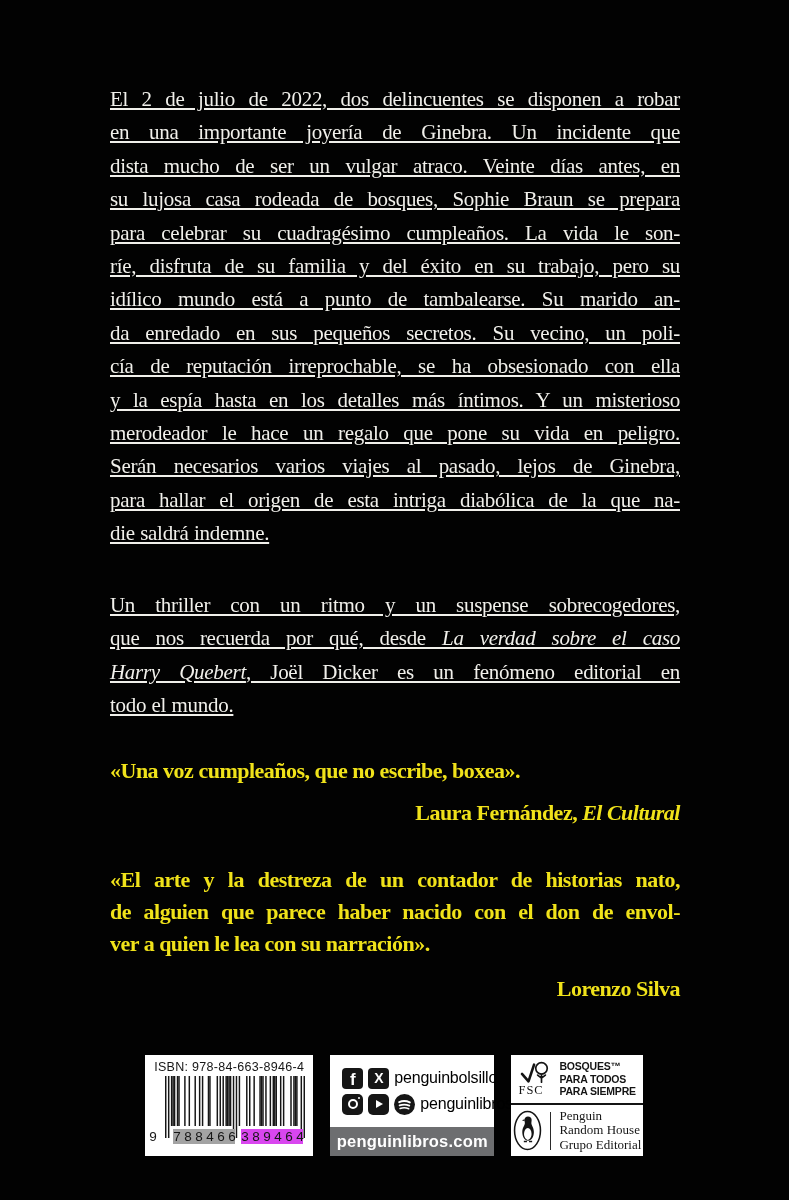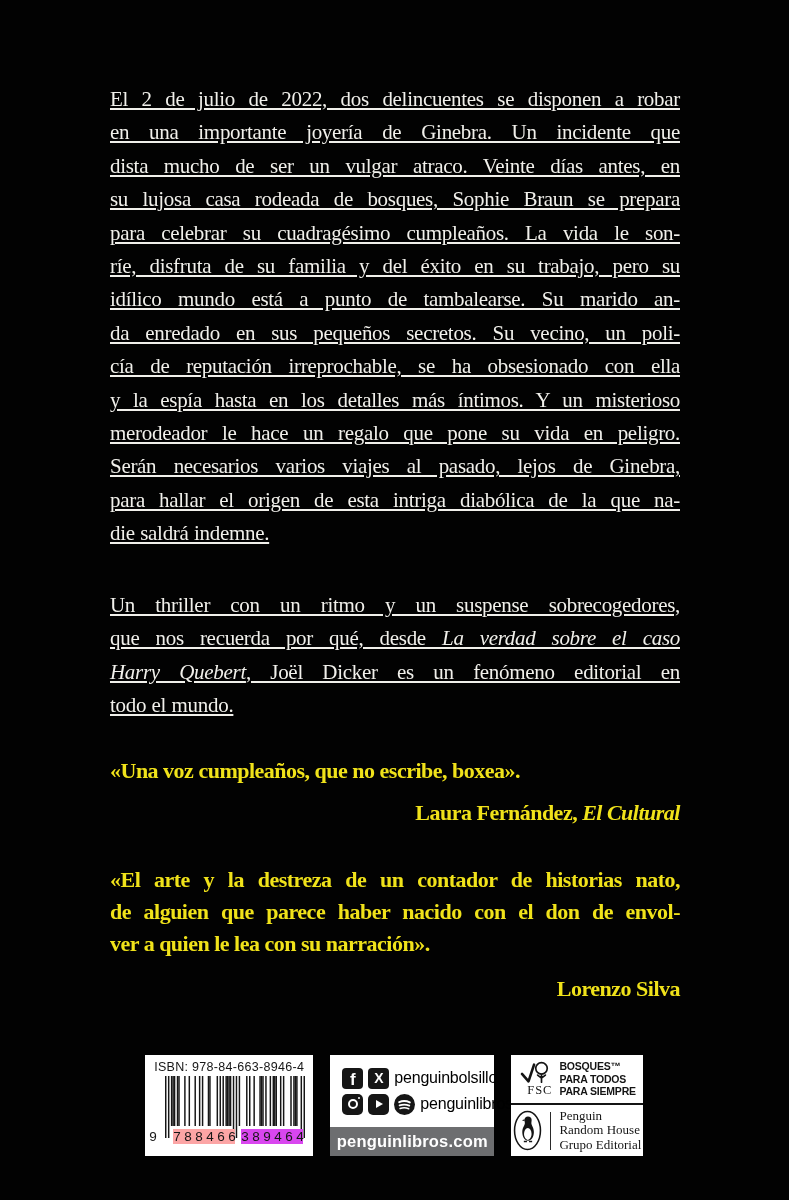--- a/index.html
+++ b/index.html
@@ -25,21 +25,21 @@
           display:flex;gap:17px;}
   .fcol{background:#ffffff;}
   
   .col-barcode{width:184px;display:flex;flex-direction:column;align-items:center;padding-top:5px;box-sizing:border-box;}
   .isbn{font-family:"Liberation Sans", sans-serif;font-size:12.5px;color:#161616;letter-spacing:0.3px;white-space:nowrap;}
   .bcwrap{position:relative;width:160px;height:66px;margin-top:2px;}
   .bars{position:absolute;left:16px;top:0;width:140px;height:62px;}
   .bcdigits{position:absolute;bottom:-2px;left:0;width:160px;height:16px;
             font-family:"Liberation Sans", sans-serif;font-size:13.5px;color:#161616;}
   .bcdigits .d9{position:absolute;left:0;bottom:0;}
-  .bcdigits .g1{position:absolute;left:24px;width:62px;text-align:center;letter-spacing:3.5px;bottom:0;background:#fca5a5;}
+  .bcdigits .g1{position:absolute;left:24px;width:62px;text-align:center;letter-spacing:3.5px;bottom:0;background:#a3a3a3;}
   .bcdigits .g2{position:absolute;left:92px;width:62px;text-align:center;letter-spacing:3.5px;bottom:0;background:#d946ef;}
   
   .col-social{width:164px;display:flex;flex-direction:column;}
   .soc{flex:1;display:flex;flex-direction:column;justify-content:center;gap:5px;padding-left:12px;}
   .srow{display:flex;align-items:center;gap:5px;}
   .handle{font-family:"Liberation Sans", sans-serif;font-size:16px;color:#000000;letter-spacing:-0.2px;}
   .icn{width:21px;height:21px;flex:0 0 auto;position:relative;box-sizing:border-box;}
   .icn.fb{background:#161616;border-radius:4px;color:#fff;font-family:"Liberation Sans", sans-serif;
           font-weight:bold;font-size:17px;text-align:center;line-height:23px;}
   .icn.xx{background:#161616;border-radius:4px;color:#fff;font-family:"Liberation Sans", sans-serif;
@@ -49,21 +49,21 @@
   .icn.ig .dot{position:absolute;right:3px;top:3px;width:2.5px;height:2.5px;background:#fff;border-radius:50%;}
   .icn.yt{background:#161616;border-radius:5px;}
   .icn.yt .tri{position:absolute;left:8px;top:6px;width:0;height:0;
                border-left:7px solid #fff;border-top:4.5px solid transparent;border-bottom:4.5px solid transparent;}
   .icn.sp{background:#161616;border-radius:50%;}
   .sitebar{height:29px;background:#6d6e70;display:flex;align-items:center;justify-content:center;}
   .sitebar span{font-family:"Liberation Sans", sans-serif;font-weight:bold;font-size:16.5px;color:#fff;letter-spacing:0.2px;}
   
   .col-cert{width:144px;display:flex;flex-direction:column;}
   .fsc{height:50px;border-bottom:2px solid #141414;display:flex;align-items:center;justify-content:center;gap:7px;box-sizing:border-box;}
-  .fscmark{display:flex;flex-direction:column;align-items:flex-end;}
+  .fscmark{display:flex;flex-direction:column;align-items:flex-start;}
   .fsclbl{font-family:"Liberation Serif", serif;font-size:12.5px;color:#141414;letter-spacing:1px;margin-top:-3px;}
   .fscclaim{font-family:"Liberation Sans", sans-serif;font-weight:bold;font-size:10.5px;line-height:1.18;
             color:#141414;letter-spacing:-0.2px;}
   .pub{flex:1;display:flex;align-items:center;justify-content:center;gap:8px;}
   .vline{width:1.5px;height:38px;background:#2a2a2a;}
   .pubtext{font-family:"Liberation Serif", serif;font-size:13px;line-height:1.12;color:#151515;}
 </style>
 </head>
 <body>
 

